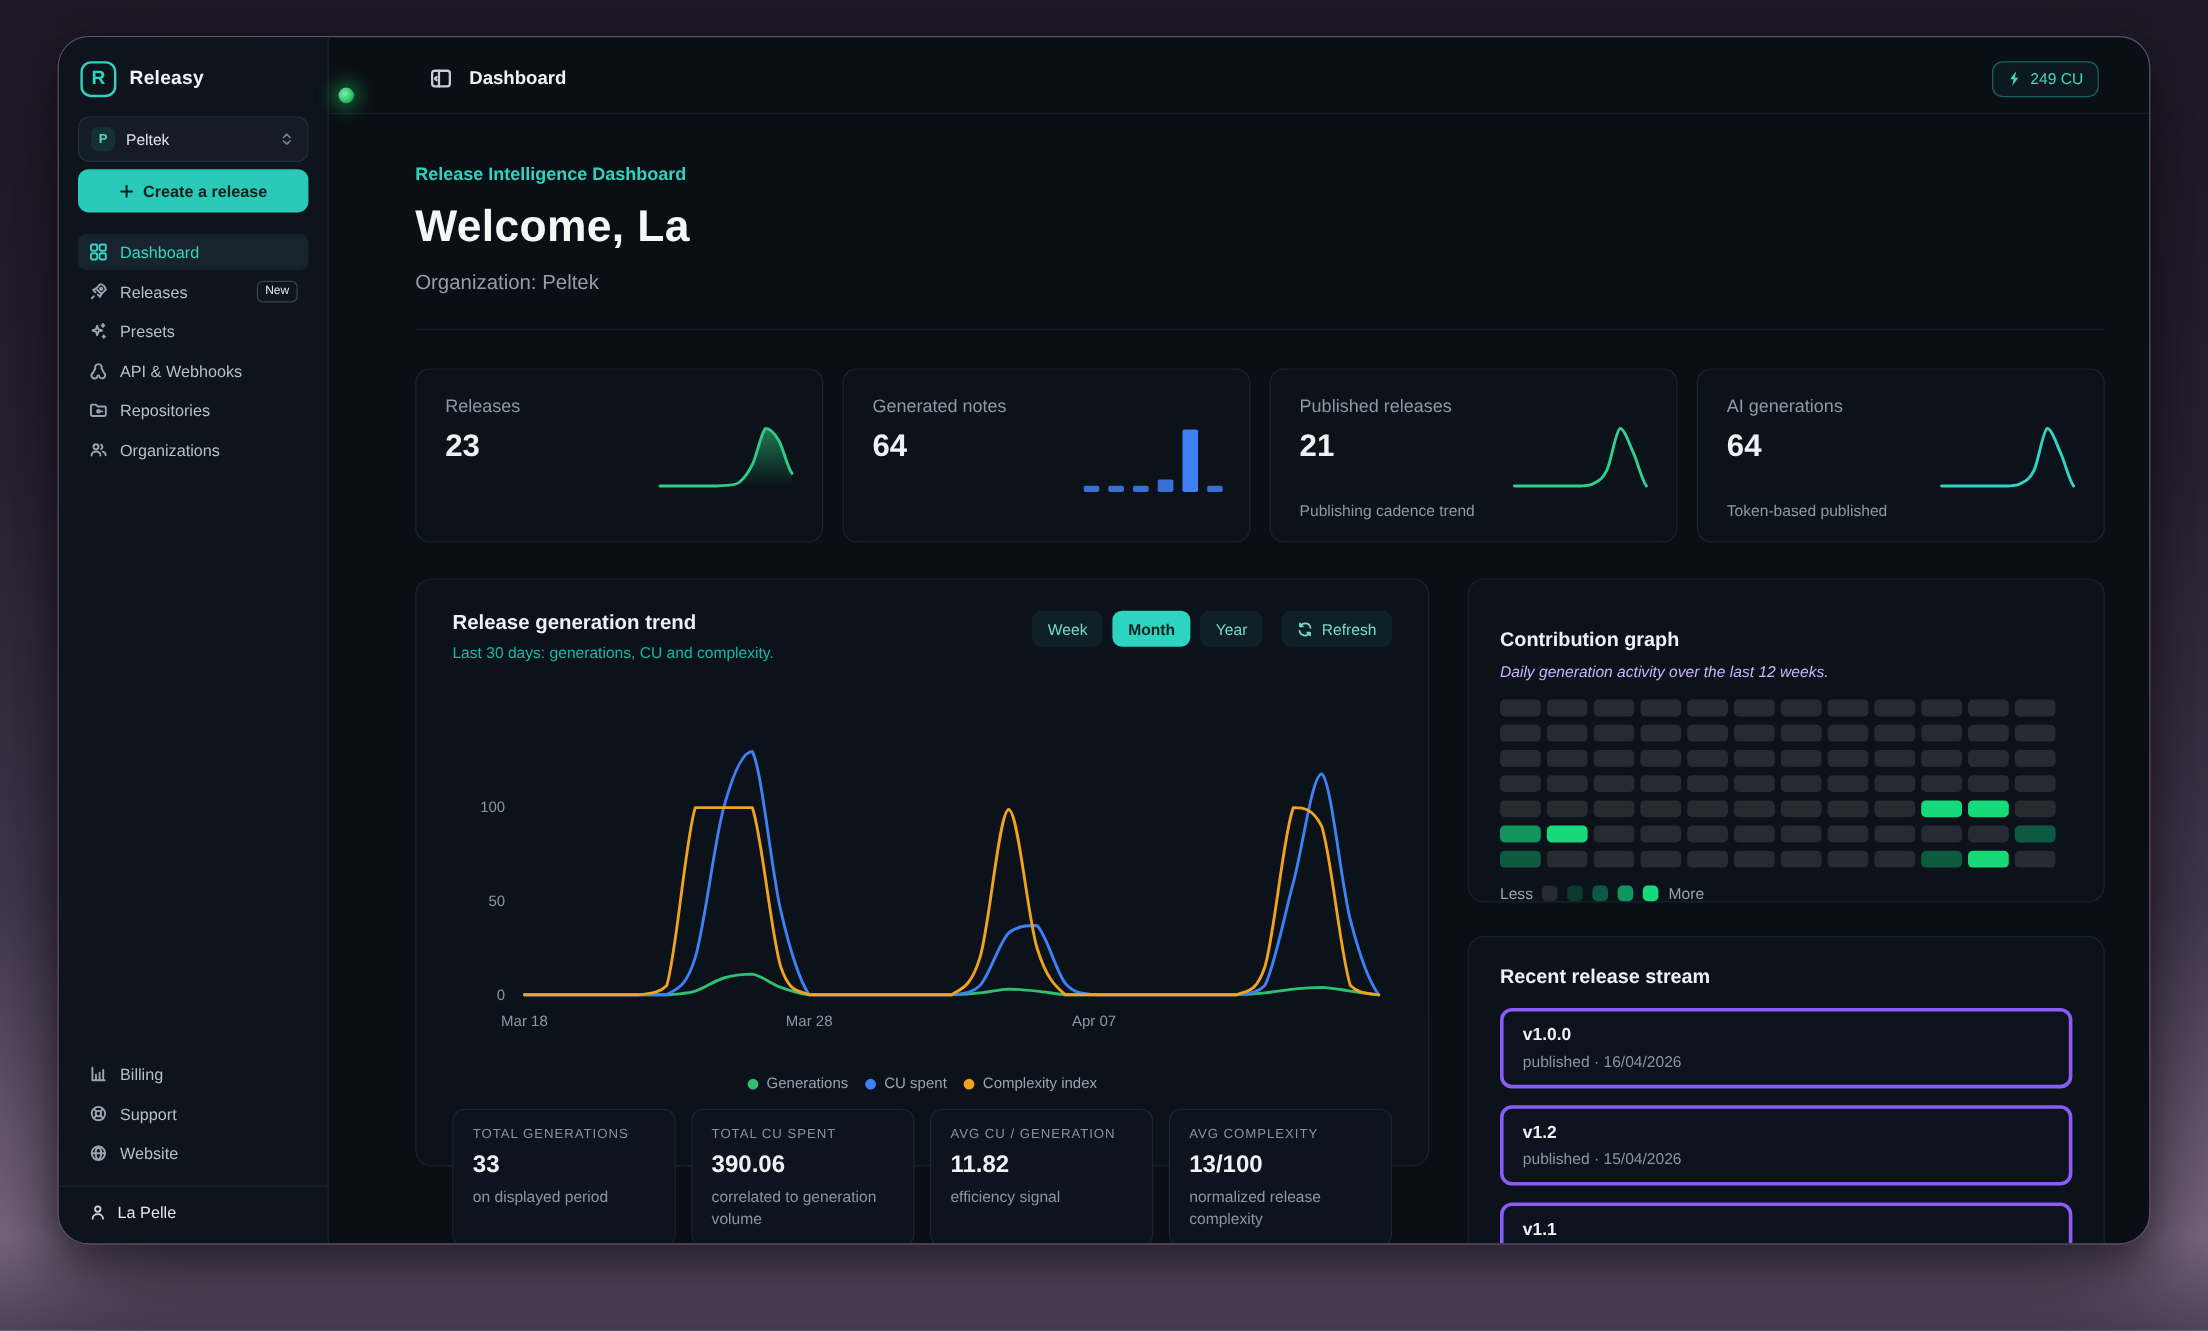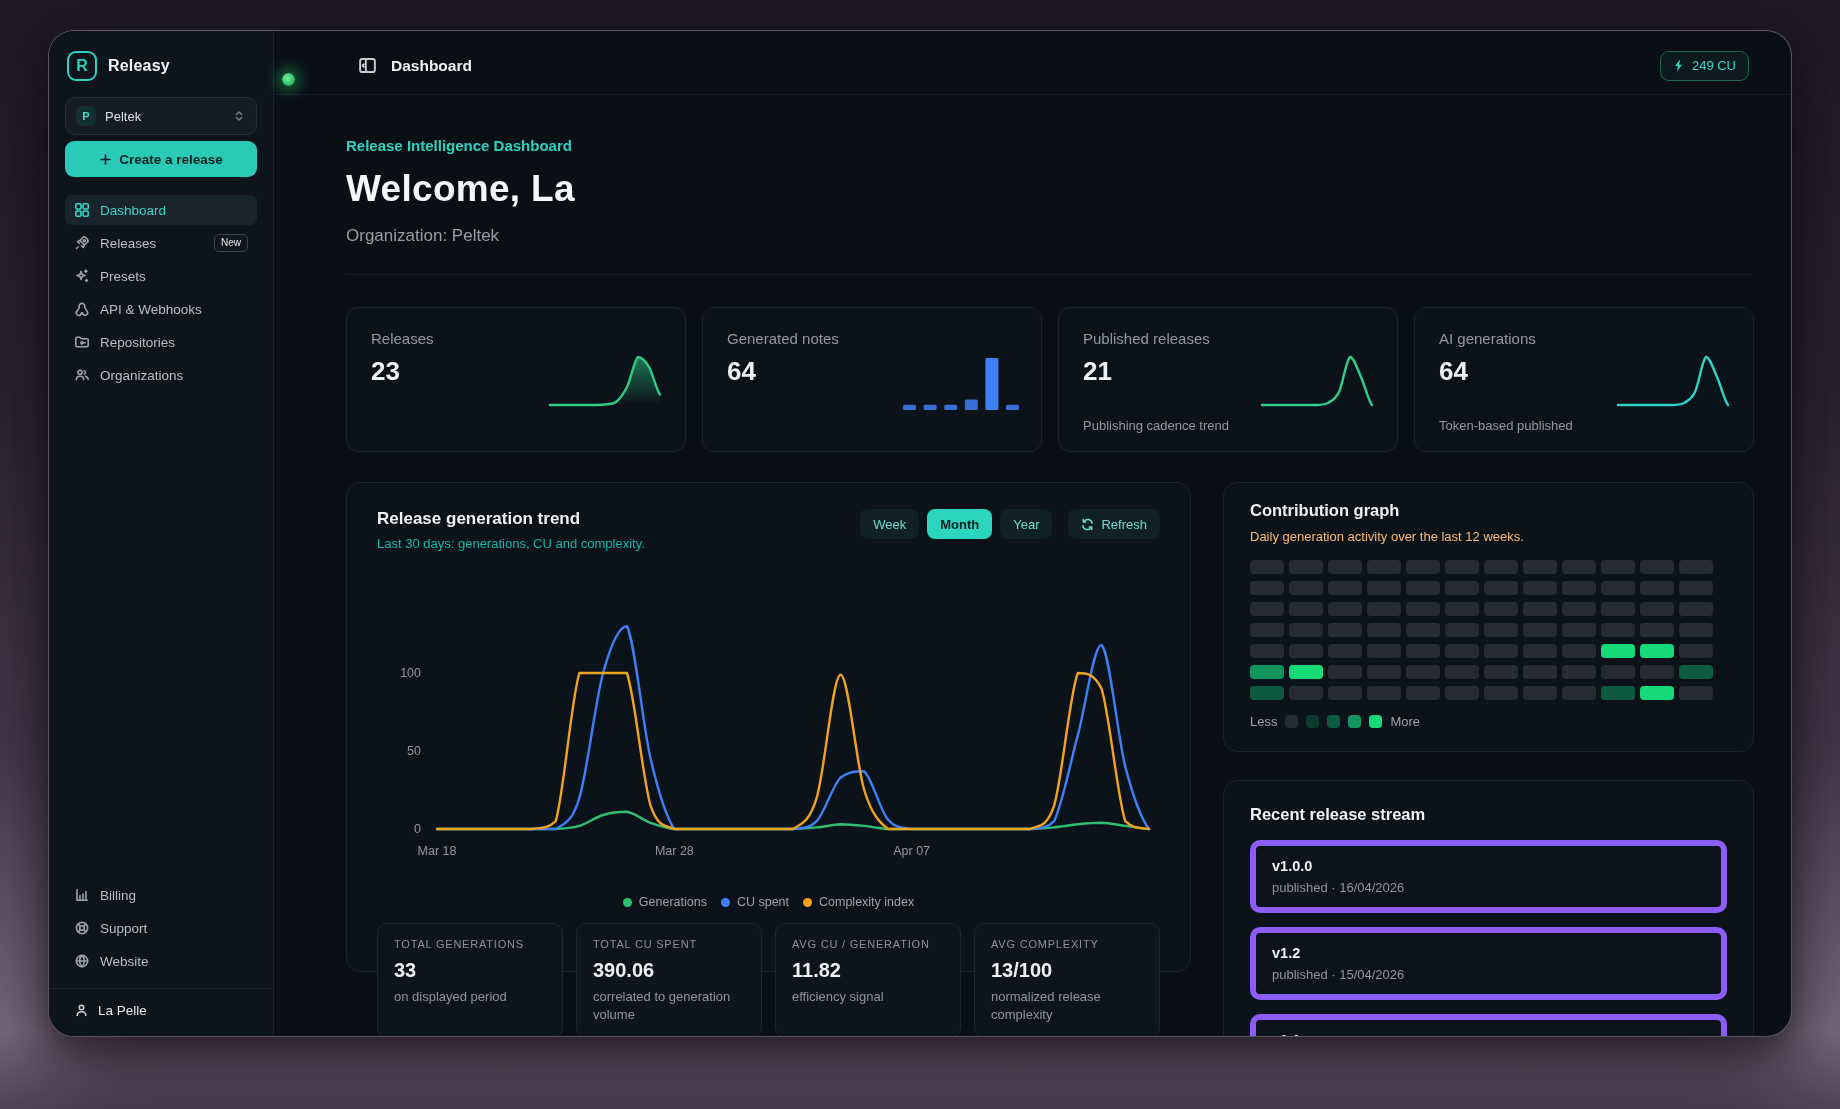--- a/index.html
+++ b/index.html
@@ -83,31 +83,31 @@
   .trend-legend { display:flex; justify-content:center; gap:14px; margin-top:16px; }
   .legend-item { display:flex; align-items:center; gap:7px; font-size:12.5px; color:#9aa3ad; }
   .legend-dot { width:9px; height:9px; border-radius:50%; }
   .mini-row { display:flex; gap:13px; margin-top:14px; }
   .mini-card { flex:1; background:#0d141d; border:1px solid #1c2530; border-radius:10px; padding:14px 16px; }
   .mini-label { font-size:11px; letter-spacing:.8px; color:#8893a0; }
   .mini-value { font-size:20px; font-weight:bold; color:#eef1f4; margin:9px 0 6px; }
   .mini-sub { font-size:13px; color:#8b95a1; line-height:1.35; }
   
   .right-col { flex:1; display:flex; flex-direction:column; gap:28px; min-width:0; }
-  .contrib-card { padding:18px 26px; height:270px; }
+  .contrib-card { padding:41px 26px; height:270px; }
   .card-title { font-size:16.5px; font-weight:bold; color:#eef1f3; }
-  .card-sub { font-size:13px; color:#fdba74; margin-top:9px; }
+  .card-sub { font-size:13px; color:#c4b5fd; margin-top:9px;font-style:italic; }
   .contrib-grid { margin-top:16px; display:flex; flex-direction:column; gap:7px; }
   .contrib-row { display:flex; gap:5px; }
   .contrib-cell { width:34px; height:14px; border-radius:4px; background:#262b31; }
   .contrib-legend { display:flex; align-items:center; gap:8px; margin-top:14px; font-size:13px; color:#9aa3ad; }
   .legend-swatch { width:13px; height:13px; border-radius:4px; }
   .stream-card { padding:24px 26px; flex:1; min-height:230px; }
   .stream-list { margin-top:16px; display:flex; flex-direction:column; gap:14px; }
-  .stream-item { border:6px solid #8b5cf6; background:#0c131c; border-radius:10px;
+  .stream-item { border:3px solid #8b5cf6; background:#0c131c; border-radius:10px;
     padding:12px 16px; cursor:pointer; }
   .stream-version { font-size:14.5px; font-weight:bold; color:#eef1f4; }
   .stream-meta { font-size:13px; color:#8b95a1; margin-top:6px; min-height:8px; }
   svg.lineart { fill:none; stroke:currentColor; stroke-width:1.6; stroke-linecap:round; stroke-linejoin:round; }
 </style>
 </head>
 <body>
 
 <div class="window">
 

